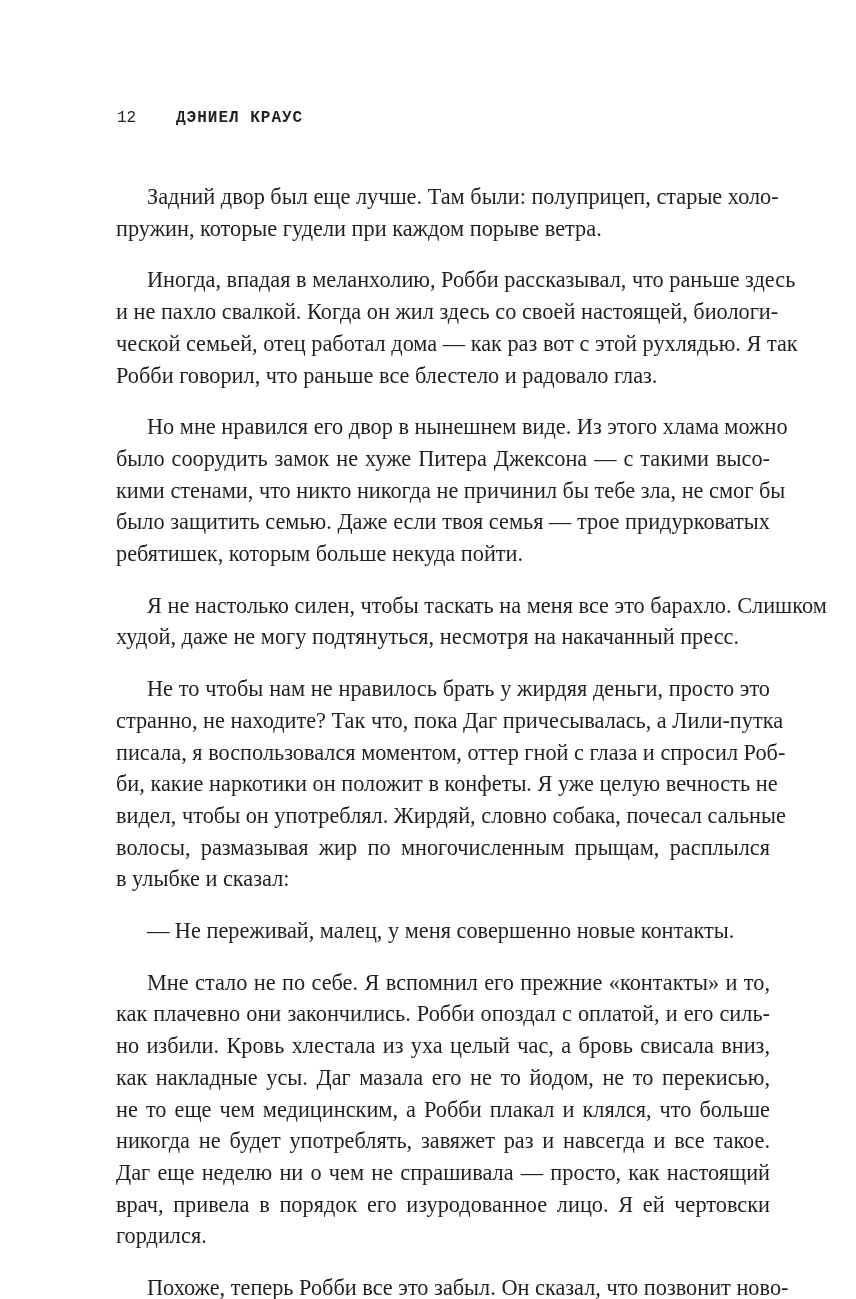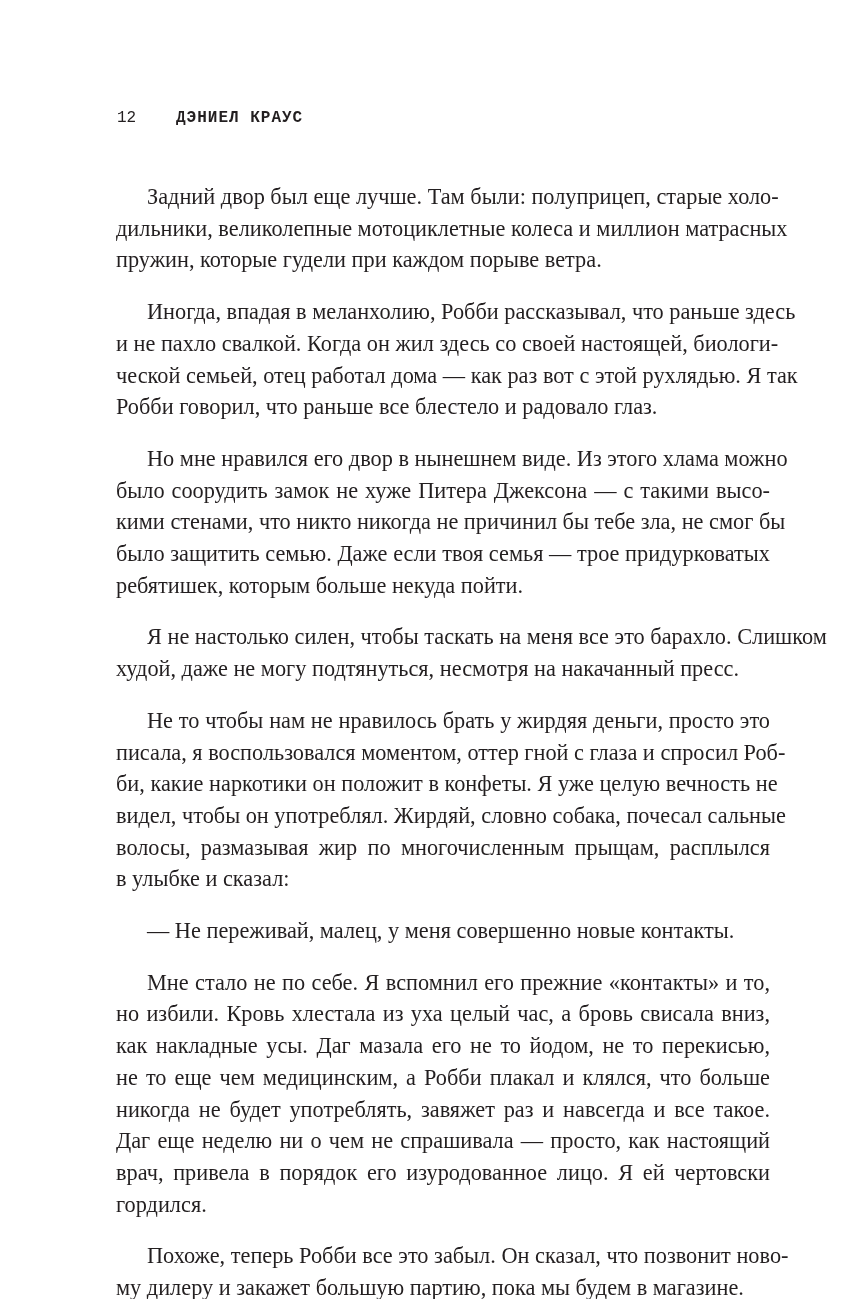--- a/index.html
+++ b/index.html
@@ -17,21 +17,20 @@
 <body>
 
 <div class="page">
   <div class="running-head">
     <span class="folio">12</span><span class="author">ДЭНИЕЛ КРАУС</span>
   </div>
 
   <div class="body-text" id="body-text">
       <div>
         <span class="line first">Задний двор был еще лучше. Там были: полуприцеп, старые холо-</span>
-        <span class="line">дильники, великолепные мотоциклетные колеса и миллион матрасных</span>
         <span class="line last">пружин, которые гудели при каждом порыве ветра.</span>
       </div>
       <div>
         <span class="line first">Иногда, впадая в меланхолию, Робби рассказывал, что раньше здесь</span>
         <span class="line">и не пахло свалкой. Когда он жил здесь со своей настоящей, биологи-</span>
         <span class="line">ческой семьей, отец работал дома — как раз вот с этой рухлядью. Я так</span>
         <span class="line last">Робби говорил, что раньше все блестело и радовало глаз.</span>
       </div>
       <div>
         <span class="line first">Но мне нравился его двор в нынешнем виде. Из этого хлама можно</span>
@@ -39,31 +38,33 @@
         <span class="line">кими стенами, что никто никогда не причинил бы тебе зла, не смог бы</span>
         <span class="line">было защитить семью. Даже если твоя семья — трое придурковатых</span>
         <span class="line last">ребятишек, которым больше некуда пойти.</span>
       </div>
       <div>
         <span class="line first">Я не настолько силен, чтобы таскать на меня все это барахло. Слишком</span>
         <span class="line last">худой, даже не могу подтянуться, несмотря на накачанный пресс.</span>
       </div>
       <div>
         <span class="line first">Не то чтобы нам не нравилось брать у жирдяя деньги, просто это</span>
+        <span class="line">странно, не находите? Так что, пока Даг причесывалась, а Лили-путка</span>
         <span class="line">писала, я воспользовался моментом, оттер гной с глаза и спросил Роб-</span>
         <span class="line">би, какие наркотики он положит в конфеты. Я уже целую вечность не</span>
         <span class="line">видел, чтобы он употреблял. Жирдяй, словно собака, почесал сальные</span>
         <span class="line">волосы, размазывая жир по многочисленным прыщам, расплылся</span>
         <span class="line last">в улыбке и сказал:</span>
       </div>
       <div>
         <span class="line first last">— Не переживай, малец, у меня совершенно новые контакты.</span>
       </div>
       <div>
         <span class="line first">Мне стало не по себе. Я вспомнил его прежние «контакты» и то,</span>
+        <span class="line">как плачевно они закончились. Робби опоздал с оплатой, и его силь-</span>
         <span class="line">но избили. Кровь хлестала из уха целый час, а бровь свисала вниз,</span>
         <span class="line">как накладные усы. Даг мазала его не то йодом, не то перекисью,</span>
         <span class="line">не то еще чем медицинским, а Робби плакал и клялся, что больше</span>
         <span class="line">никогда не будет употреблять, завяжет раз и навсегда и все такое.</span>
         <span class="line">Даг еще неделю ни о чем не спрашивала — просто, как настоящий</span>
         <span class="line">врач, привела в порядок его изуродованное лицо. Я ей чертовски</span>
         <span class="line last">гордился.</span>
       </div>
       <div>
         <span class="line first">Похоже, теперь Робби все это забыл. Он сказал, что позвонит ново-</span>

